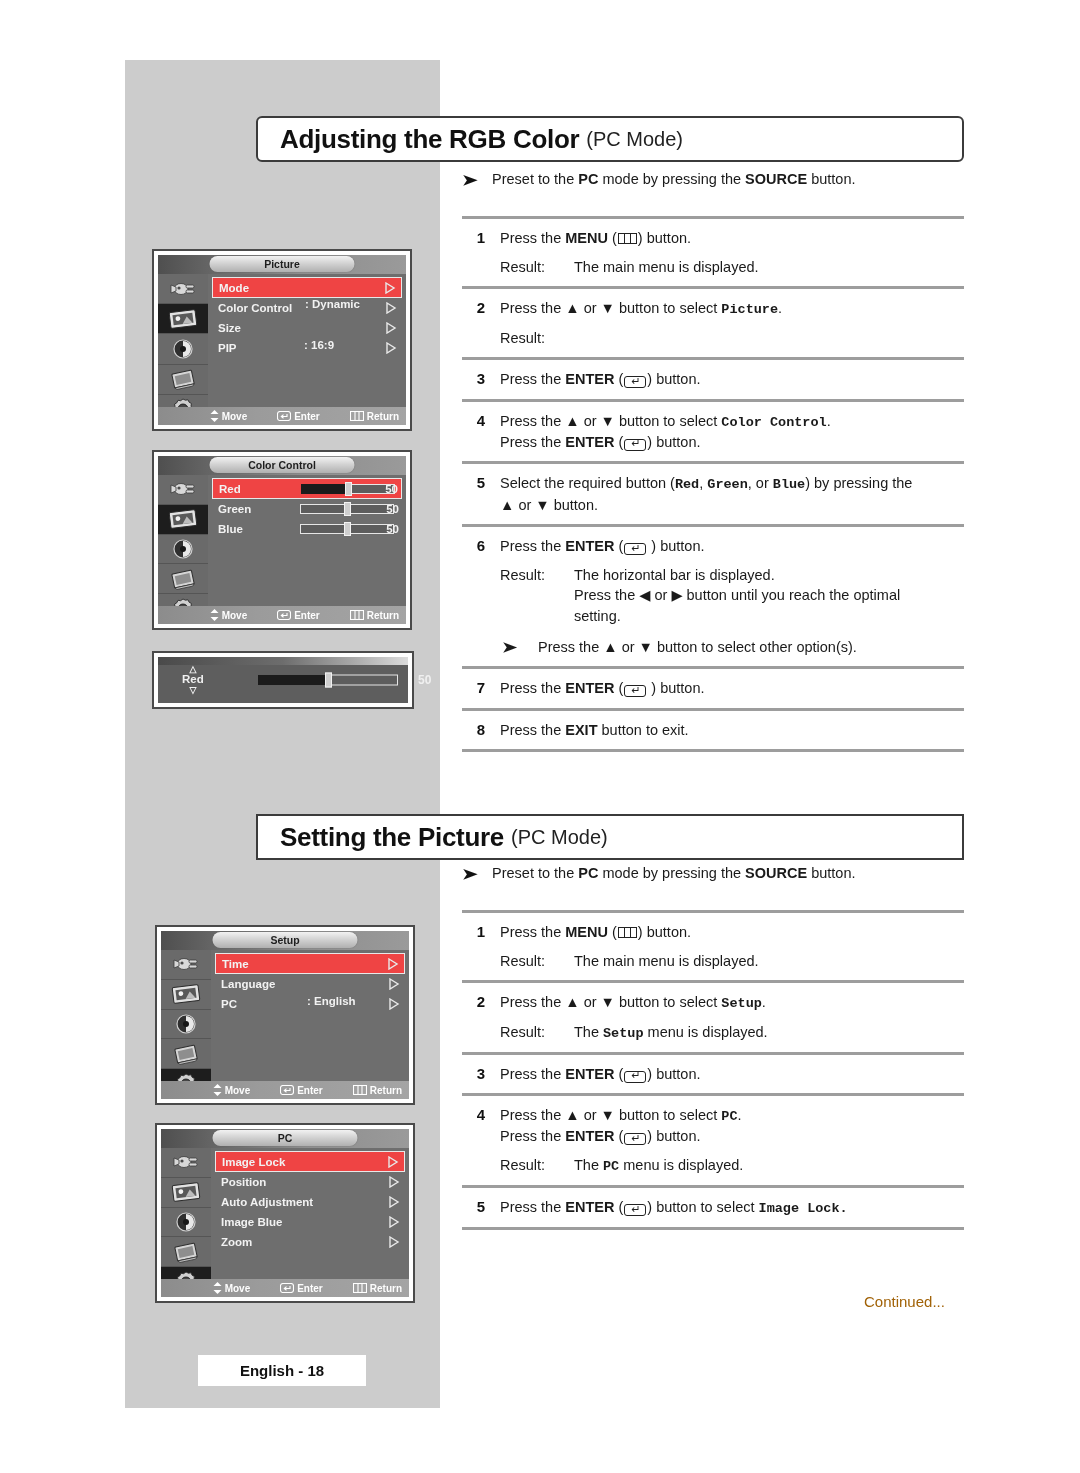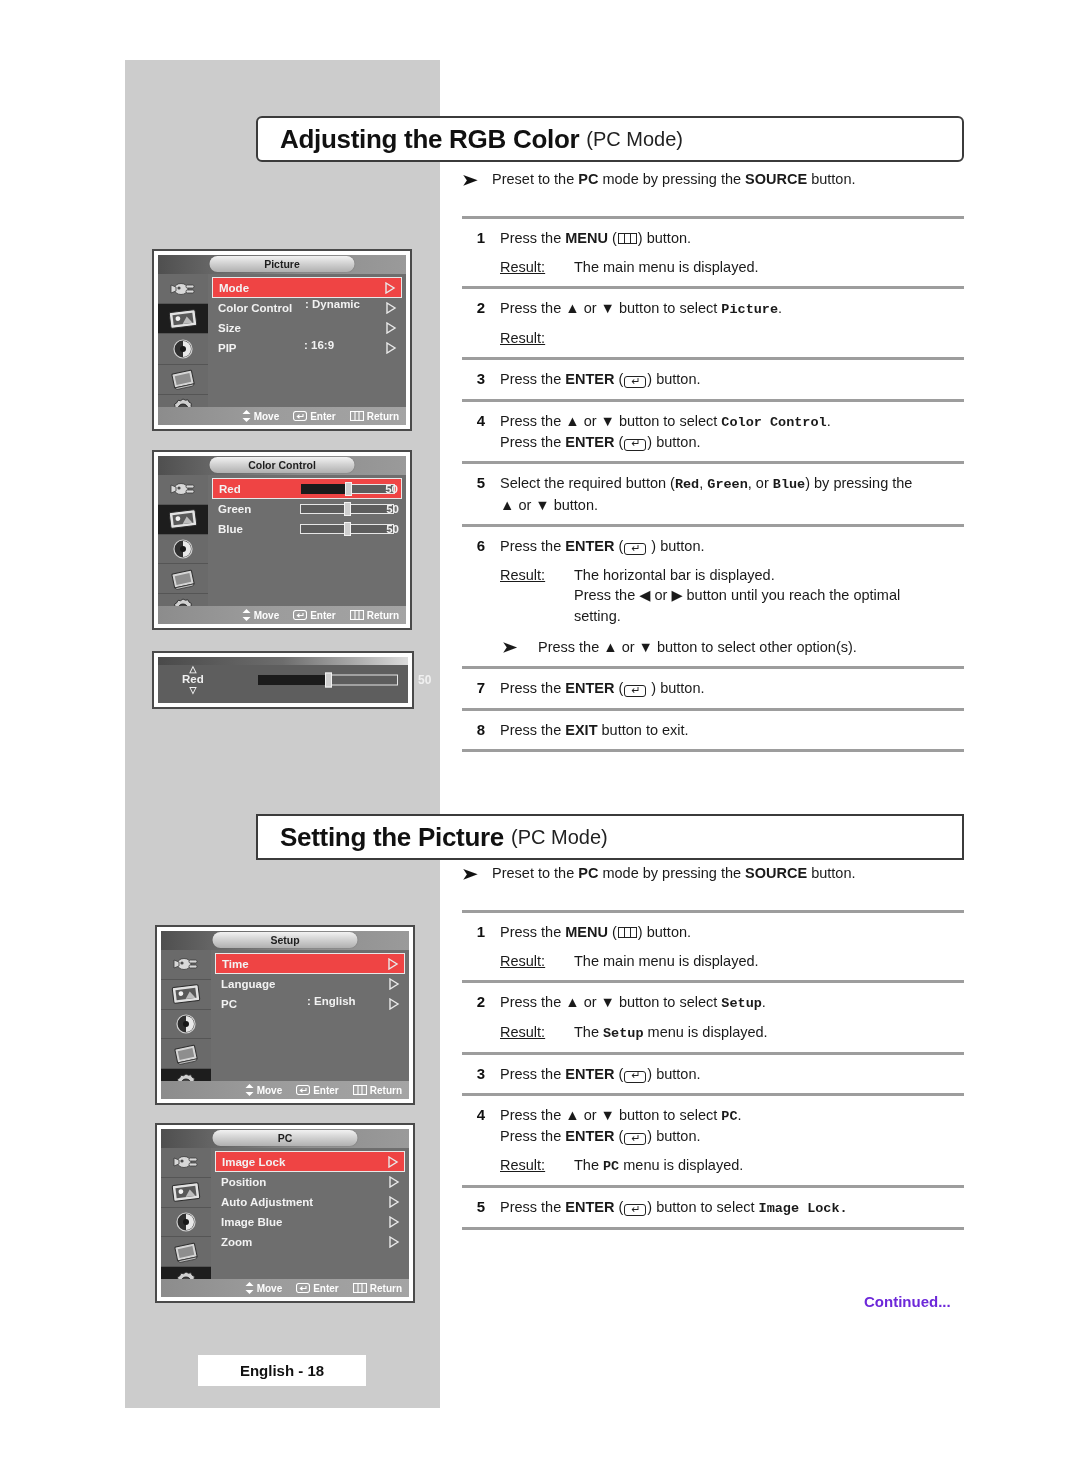--- a/index.html
+++ b/index.html
@@ -62,21 +62,21 @@
   }
   .step-num {
     width:38px; flex:0 0 38px;
     font-size:15px; font-weight:bold; text-align:center;
     color:#111; padding-top:1px;
   }
   .step-body { flex:1; font-size:14.5px; line-height:1.42; }
   .result-row { display:flex; margin-top:8px; }
   .result-label {
     width:74px; flex:0 0 74px;
-    text-decoration:underline; font-size:14.5px;
+    font-size:14.5px;
   }
   .result-text { flex:1; font-size:14.5px; line-height:1.42; }
   .sub-note {
     display:flex; margin-top:10px; padding-left:2px;
   }
   .sub-note .arrow {
     width:36px; flex:0 0 36px; font-weight:bold;
     transform: scaleX(1.25); transform-origin:left center;
   }
   b, .b { font-weight:bold; }
@@ -156,21 +156,21 @@
   .sl-wrap { position:absolute; left:88px; top:50%; transform:translateY(-50%); width:94px; height:10px; }
   .sl-track { position:absolute; inset:0; border:1.2px solid #e6e6e6; background:#5d5d5d; }
   .sl-fill { position:absolute; left:0; top:0; bottom:0; background:#1b1b1b; }
   .sl-knob { position:absolute; top:-2px; width:7px; height:14px; background:#cfcfcf; border:1.2px solid #f2f2f2; }
   .sl-num { position:absolute; right:3px; top:50%; transform:translateY(-50%); font-size:11.5px; font-weight:bold; color:#f2f2f2; }
 
   .osd-footer {
     position:absolute; left:0; right:0; bottom:0; height:18px;
     background:linear-gradient(to right,#8c8c8c 0%,#9b9b9b 40%,#a4a4a4 100%);
     display:flex; align-items:center; justify-content:flex-end;
-    padding-right:7px; gap:14px;
+    padding-right:7px; gap:30px;
     color:#fdfdfd; font-size:10px; font-weight:bold;
   }
   .osd-footer .fitem { display:flex; align-items:center; gap:3px; }
   .osd-footer .fitem svg { display:block; }
 
   
   .bar-widget {
     position:absolute; background:#ffffff;
     border:2px solid #4a4a4a; padding:4px;
   }
@@ -190,21 +190,21 @@
   .bar-slider { position:absolute; left:100px; top:50%; transform:translateY(-50%); width:140px; height:11px; }
   .bar-num { position:absolute; left:260px; top:50%; transform:translateY(-50%); color:#f0f0f0; font-size:12px; font-weight:bold; }
 
   
   .page-num {
     position:absolute; background:#ffffff;
     display:flex; align-items:center; justify-content:center;
     font-size:15px; font-weight:bold; color:#111;
   }
   .continued {
-    position:absolute; font-size:15px; color:#6d28d9;font-weight:bold;
+    position:absolute; font-size:15px; color:#a16207;
   }
 </style>
 </head>
 <body>
 
 <div class="gray-col"></div>
 
 <div class="heading-bar" style="top:116px;border-radius:6px;">
   <span class="h-main">Adjusting the RGB Color</span>
   <span class="h-sub">(PC Mode)</span>

